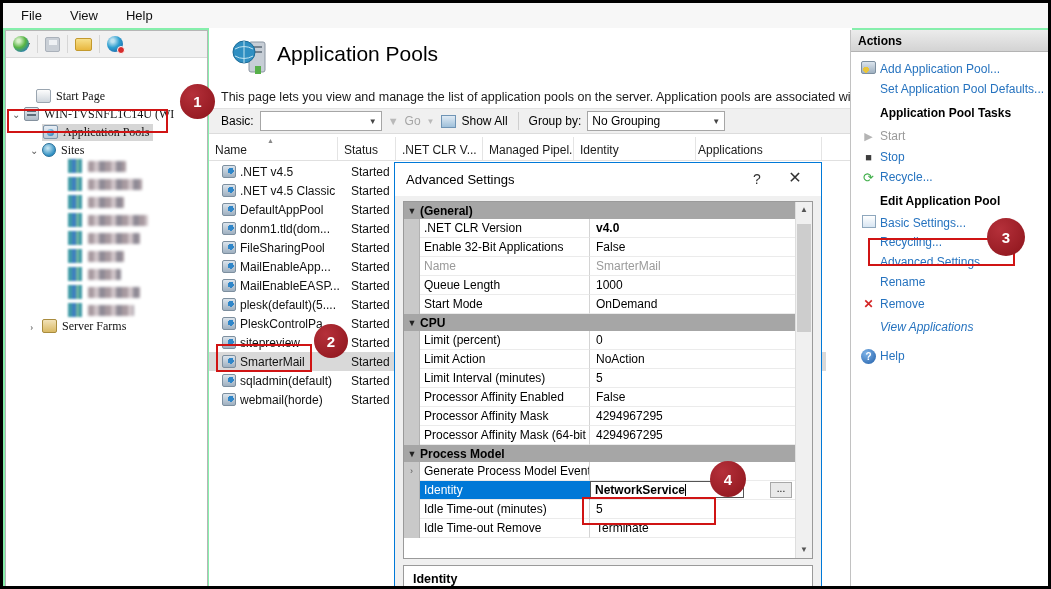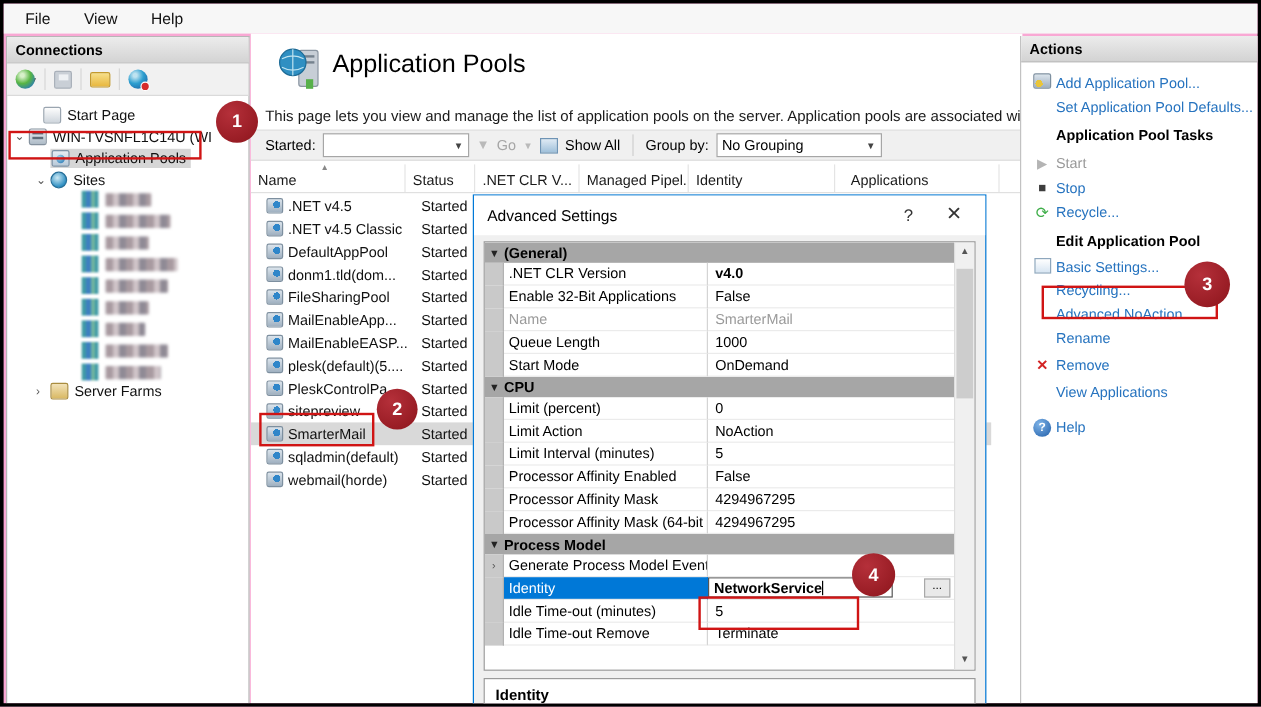--- a/index.html
+++ b/index.html
@@ -1,18 +1,18 @@
 <!DOCTYPE html>
 <html><head>
 <meta charset="utf-8">
 <style>
   * { margin:0; padding:0; box-sizing:border-box; }
   body { font-family:"Liberation Sans", sans-serif; background:#888; }
   .screen { position:relative; width:1051px; height:589px; border:3px solid #000;
-            background:#f9a8d4; overflow:hidden; }
+            background:#86efac; overflow:hidden; }
 
   
   .menubar { position:absolute; left:0; top:0; right:0; height:25px; background:#f7f7f7;
              display:flex; align-items:center; padding-left:4px; font-size:13px; color:#111; }
   .menu-item { padding:3px 14px; }
 
   
   .panel-header { height:22px; background:linear-gradient(#ececec,#d3d3d3);
                   border-bottom:1px solid #b3b3b3; font-weight:bold; font-size:12px;
                   display:flex; align-items:center; padding:0 7px; color:#000; }
@@ -30,21 +30,21 @@
   .ico-globe2 { background:radial-gradient(circle at 35% 30%, #d7f0c9 10%, #58b544 45%, #2c7fb0 80%); }
   .tb-caret { font-size:8px; color:#444; margin-left:-3px; }
   .ico-save { width:15px; height:15px; border-radius:2px; background:#c9cfd6; border:1px solid #aab1ba; }
   .ico-save::after { content:""; position:absolute; left:3px; top:2px; width:8px; height:5px; background:#eef1f4; }
   .ico-folder { width:17px; height:13px; border-radius:2px; background:linear-gradient(#f7e08a,#e8b73e); border:1px solid #c39a2e; }
   .ico-dot-red { position:absolute; right:-2px; bottom:-2px; width:8px; height:8px; border-radius:50%;
                  background:#d62c2c; border:1px solid #fff; }
   .tb-sep { width:1px; height:18px; background:#d6d6d6; }
 
   
-  .tree { position:absolute; left:0; right:0; top:50px; bottom:0; font-size:12px; color:#111; }
+  .tree { position:absolute; left:0; right:0; top:50px; bottom:0; font-size:12px; color:#111;font-family:Liberation Serif, serif; }
   .trow { position:absolute; height:18px; display:flex; align-items:center; white-space:nowrap; }
   .chev { font-size:10px; color:#5a5a5a; width:12px; }
   .t-ico { width:15px; height:14px; margin-right:5px; border-radius:2px; flex:none; }
   .ico-page { background:linear-gradient(#fdfdfd,#cfd6dd); border:1px solid #9aa5b0; }
   .ico-server { background:linear-gradient(#e8edf2,#aebbc7); border:1px solid #84919e; }
   .ico-server::after { content:""; display:block; margin:2px auto 0; width:9px; height:2px; background:#5d6b78; box-shadow:0 4px 0 #5d6b78; }
   .ico-pools { background:linear-gradient(#e7eef5,#b8c9d8); border:1px solid #7d93a8; position:relative; }
   .ico-pools::after { content:""; position:absolute; left:3px; top:3px; width:7px; height:7px; border-radius:50%;
                       background:radial-gradient(circle at 35% 30%, #9fd6ee, #1f6fae); }
   .ico-sites { background:radial-gradient(circle at 40% 35%, #cde9f4, #2f8fc2 70%); border:1px solid #276f99; border-radius:50%; width:14px; height:14px; }
@@ -144,23 +144,20 @@
 
 <div class="screen">
 
   <div class="menubar">
     <span class="menu-item">File</span>
     <span class="menu-item">View</span>
     <span class="menu-item">Help</span>
   </div>
 
   <div id="connections">
-    <div class="panel-header">
-      <span>Connections</span>
-    </div>
     <div class="conn-toolbar">
       <span style="display:flex;align-items:center;">
         <span class="tb-ico ico-globe2"></span>
         <span class="tb-caret">▾</span>
       </span>
       <span class="tb-sep"></span>
       <span class="ico-save" style="position:relative;"></span>
       <span class="tb-sep"></span>
       <span class="ico-folder"></span>
       <span class="tb-sep"></span>
@@ -245,21 +242,21 @@
         <circle cx="13" cy="14" r="11" fill="#2f8fc2"></circle>
         <circle cx="13" cy="14" r="11" fill="none" stroke="#1d6b96"></circle>
         <path d="M4 11 q9 -5 18 0 M4 18 q9 5 18 0 M13 3 v22" stroke="#bfe3f0" fill="none"></path>
         <rect x="24" y="28" width="6" height="8" fill="#57b04a"></rect>
       </svg>
     </span>
     <div class="page-title">Application Pools</div>
     <div class="page-desc">This page lets you view and manage the list of application pools on the server. Application pools are associated with v</div>
 
     <div class="filterbar">
-      <span>Started:</span>
+      <span>Basic:</span>
       <span class="combo" style="width:122px;">
         <span class="car">▼</span>
       </span>
       <span class="funnel">▼</span>
       <span class="disab">Go</span>
       <span class="funnel" style="font-size:8px;">▼</span>
       <span class="showall-ico"></span>
       <span>Show All</span>
       <span class="vsep"></span>
       <span>Group by:</span>
@@ -279,21 +276,21 @@
         </div>
       <div class="hcell" style="left:187px;width:87px;">
           <span>.NET CLR V...</span>
         </div>
       <div class="hcell" style="left:274px;width:91px;">
           <span>Managed Pipel...</span>
         </div>
       <div class="hcell" style="left:365px;width:122px;">
           <span>Identity</span>
         </div>
-      <div class="hcell" style="left:494px;width:130px;text-align:right;">
+      <div class="hcell" style="left:483px;width:130px;text-align:right;">
           <span>Applications</span>
         </div>
     </div>
 
     <div class="lrow" style="top:134px;">
         <span class="pool-ico"></span>
         <span class="nm">.NET v4.5</span>
         <span class="st">Started</span>
       </div>
     <div class="lrow" style="top:153px;">
@@ -389,30 +386,30 @@
         <span class="act-ico"><span class="ico-basic"></span></span>
         <span class="act-txt link">Basic Settings...</span>
       </div>
       <div class="act-row" style="top:140px;">
         <span class="act-txt hdr-bold">Edit Application Pool</span>
       </div>
       <div class="act-row" style="top:181px;">
         <span class="act-txt link">Recycling...</span>
       </div>
       <div class="act-row" style="top:201px;">
-        <span class="act-txt link">Advanced NoAction...</span>
+        <span class="act-txt link">Advanced Settings...</span>
       </div>
       <div class="act-row" style="top:221px;">
         <span class="act-txt link">Rename</span>
       </div>
       <div class="act-row" style="top:243px;">
         <span class="act-ico" style="color:#d32424;font-weight:bold;font-size:12px;">✕</span>
         <span class="act-txt link">Remove</span>
       </div>
-      <div class="act-row" style="top:266px;">
+      <div class="act-row" style="top:266px;font-style:italic;">
         <span class="act-txt link">View Applications</span>
       </div>
       <div class="act-row" style="top:295px;">
         <span class="act-ico"><span class="helpico">?</span></span>
         <span class="act-txt link">Help</span>
       </div>
     </div>
   </div>
 
   <div class="dialog">

